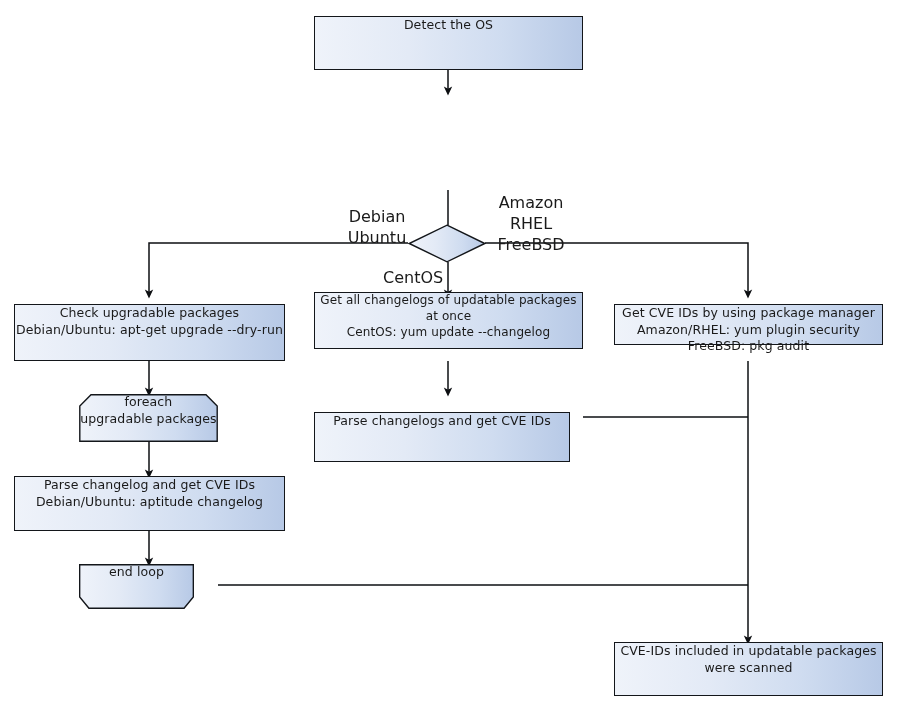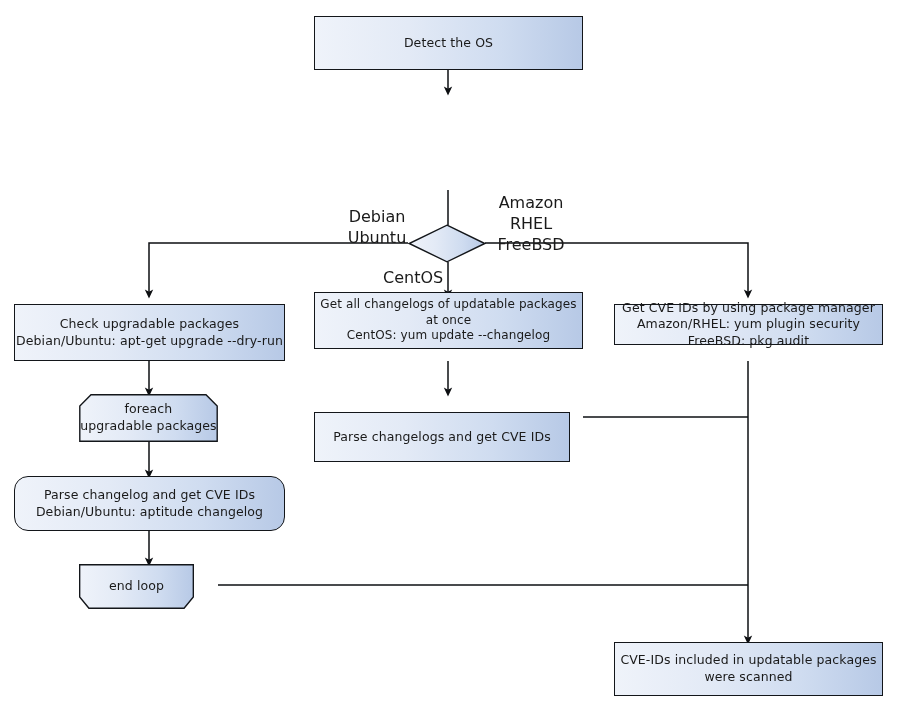--- a/index.html
+++ b/index.html
@@ -25,21 +25,21 @@
     position: absolute;
     left: 0;
     top: 0;
     width: 898px;
     height: 712px;
   }
   .node {
     position: absolute;
     box-sizing: border-box;
     display: flex;
-    align-items: center;
+    align-items: flex-start;
     justify-content: center;
     text-align: center;
     color: #1a1a1a;
     font-size: 12.5px;
     line-height: 1.33;
     letter-spacing: 0.1px;
     white-space: pre-line;
     background: linear-gradient(to right, #eff3fa 0%, #e3eaf6 35%, #cfdcf0 70%, #b7c9e6 100%);
     border: 1.4px solid #13161a;
   }
@@ -150,21 +150,21 @@
       <polygon points="0.8,47.2 0.8,12 12,0.8 127,0.8 138.2,12 138.2,47.2" fill="url(#nodeGrad)" stroke="#13161a" stroke-width="1.4" vector-effect="non-scaling-stroke"></polygon>
     </svg>
     <span class="loop-label">foreach
 upgradable  packages</span>
   </div>
 
   <div class="node" style="left:314px; top:412px; width:256px; height:50px;">
     <span>Parse changelogs and get CVE IDs</span>
   </div>
 
-  <div class="node" style="left:14px; top:476px; width:271px; height:55px;border-radius:14px;">
+  <div class="node" style="left:14px; top:476px; width:271px; height:55px;">
     <span>Parse changelog and get  CVE IDs
 Debian/Ubuntu: aptitude changelog</span>
   </div>
 
   <div class="node loop-end" style="left:79px; top:564px; width:115px; height:45px;">
     <svg class="loop-shape" viewBox="0 0 139 45" preserveAspectRatio="none">
       <polygon points="0.8,0.8 138.2,0.8 138.2,33 127,44.2 12,44.2 0.8,33" fill="url(#nodeGrad)" stroke="#13161a" stroke-width="1.4" vector-effect="non-scaling-stroke"></polygon>
     </svg>
     <span class="loop-label">end loop</span>
   </div>

